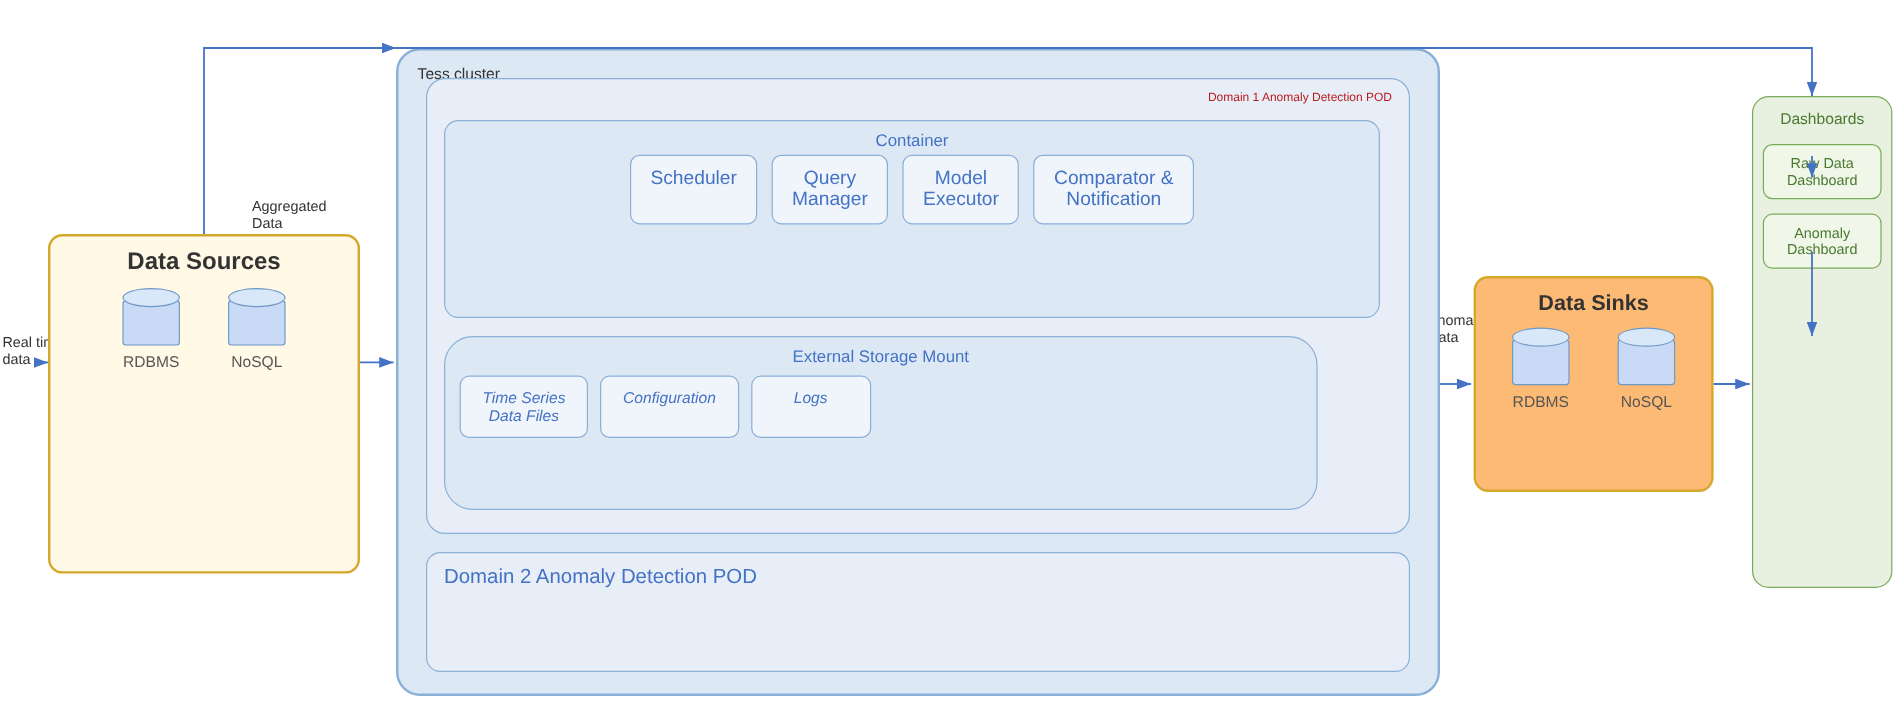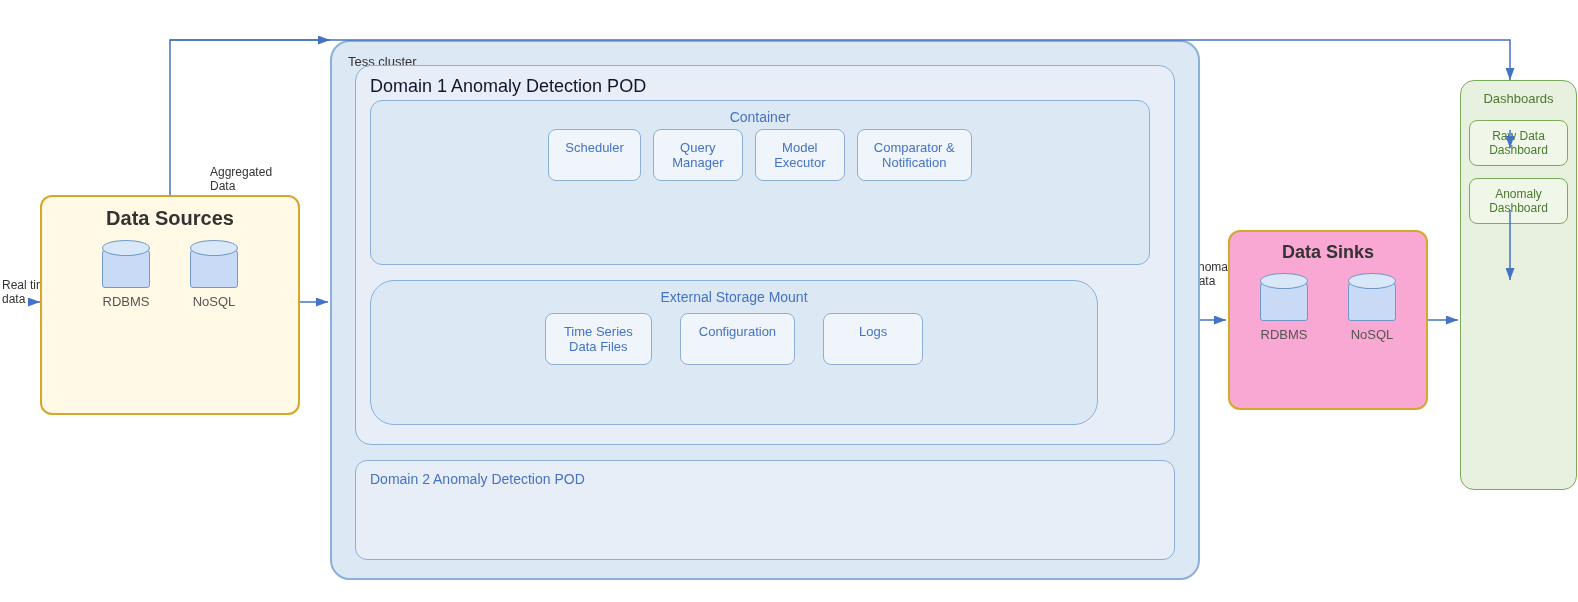--- a/index.html
+++ b/index.html
@@ -17,21 +17,21 @@
       width: 1578px;
       height: 602px;
     }
 
     
     .data-sources-box {
       position: absolute;
       left: 40px;
       top: 195px;
       width: 260px;
-      height: 220px;
+      height: 283px;
       background: #fff9e6;
       border: 2px solid #d4a82a;
       border-radius: 12px;
       padding: 10px;
     }
     .data-sources-title {
       font-size: 20px;
       font-weight: bold;
       color: #333;
       text-align: center;
@@ -101,23 +101,24 @@
       left: 355px;
       top: 65px;
       width: 820px;
       height: 380px;
       background: #e8eef8;
       border: 1.5px solid #8ab0d8;
       border-radius: 16px;
       padding: 10px 14px;
     }
     .domain1-title {
-      font-size: 18px;
-      color: #0f172a;
+      font-size: 10px;
+      color: #b91c1c;
       margin-bottom: 8px;
+      text-align: right;
     }
 
     
     .container-box {
       position: absolute;
       left: 370px;
       top: 100px;
       width: 780px;
       height: 165px;
       background: #dde8f5;
@@ -135,21 +136,21 @@
       display: flex;
       gap: 12px;
       justify-content: center;
       margin-top: 4px;
     }
     .container-item {
       background: #f0f5fb;
       border: 1.5px solid #8ab0d8;
       border-radius: 8px;
       padding: 10px 16px;
-      font-size: 13px;
+      font-size: 16px;
       color: #4472c4;
       text-align: center;
       min-width: 90px;
     }
 
     
     .storage-box {
       position: absolute;
       left: 370px;
       top: 280px;
@@ -161,23 +162,24 @@
       padding: 8px 12px;
     }
     .storage-title {
       font-size: 14px;
       color: #4472c4;
       text-align: center;
       margin-bottom: 8px;
     }
     .storage-items {
       display: flex;
-      gap: 28px;
-      justify-content: center;
+      gap: 10px;
+      justify-content: flex-start;
       margin-top: 6px;
+      font-style: italic;
     }
     .storage-item {
       background: #f0f5fb;
       border: 1.5px solid #8ab0d8;
       border-radius: 8px;
       padding: 10px 18px;
       font-size: 13px;
       color: #4472c4;
       text-align: center;
       min-width: 100px;
@@ -189,32 +191,32 @@
       left: 355px;
       top: 460px;
       width: 820px;
       height: 100px;
       background: #e8eef8;
       border: 1.5px solid #8ab0d8;
       border-radius: 12px;
       padding: 10px 14px;
     }
     .domain2-title {
-      font-size: 14px;
+      font-size: 17px;
       color: #4472c4;
     }
 
     
     .data-sinks-box {
       position: absolute;
       left: 1228px;
       top: 230px;
       width: 200px;
       height: 180px;
-      background: #f9a8d4;
+      background: #fdba74;
       border: 2px solid #d4a82a;
       border-radius: 12px;
       padding: 10px;
     }
     .data-sinks-title {
       font-size: 18px;
       font-weight: bold;
       color: #333;
       text-align: center;
       margin-bottom: 8px;

